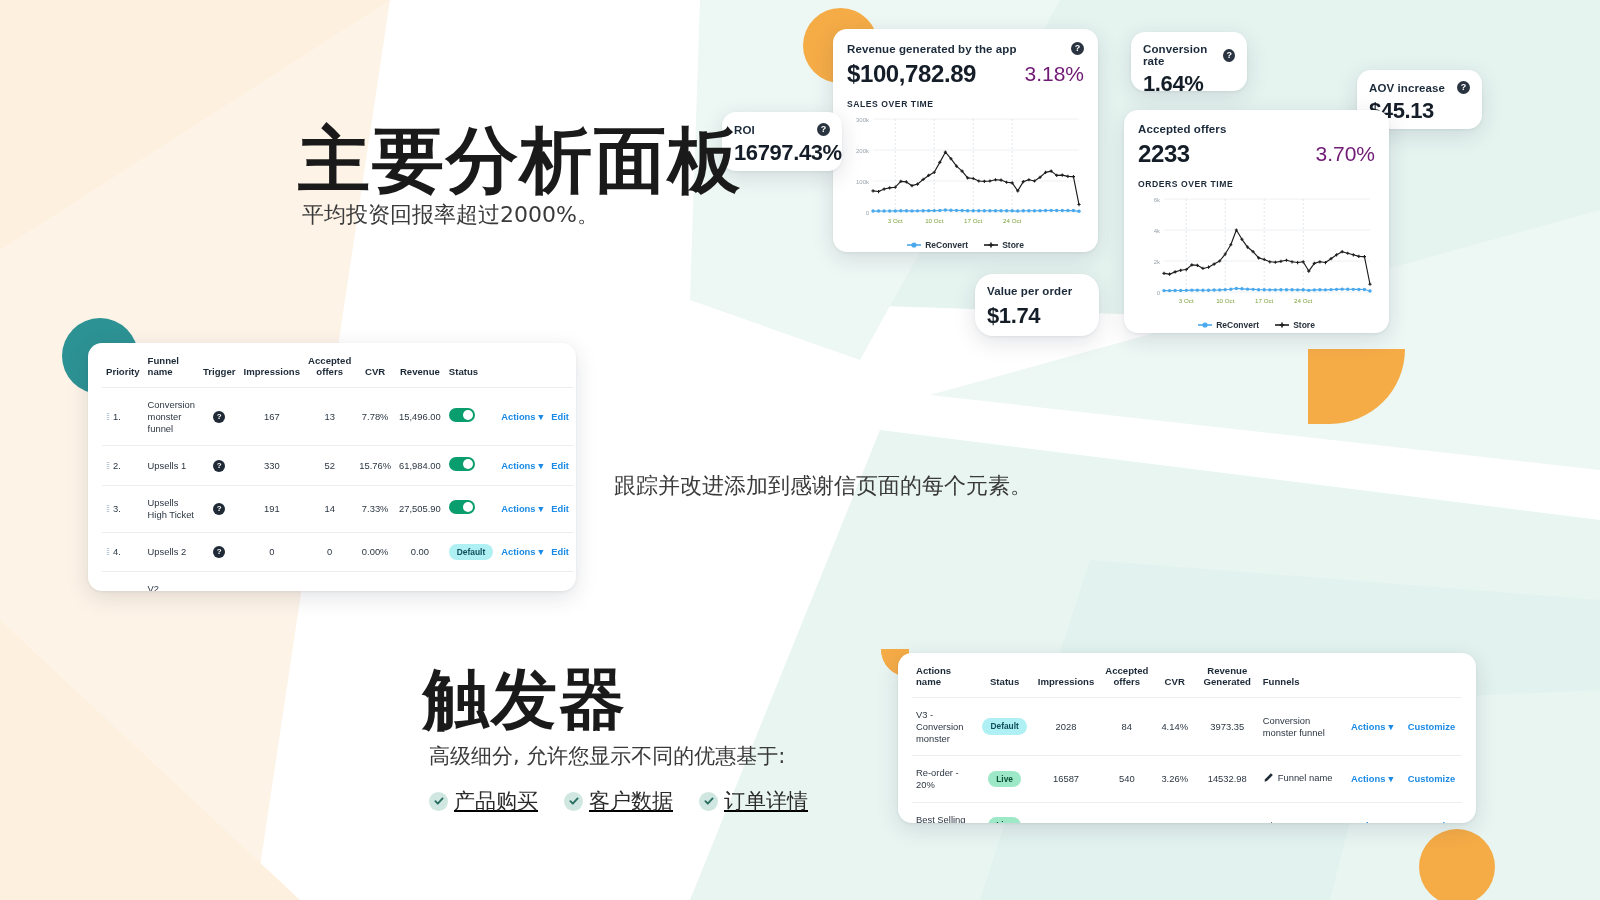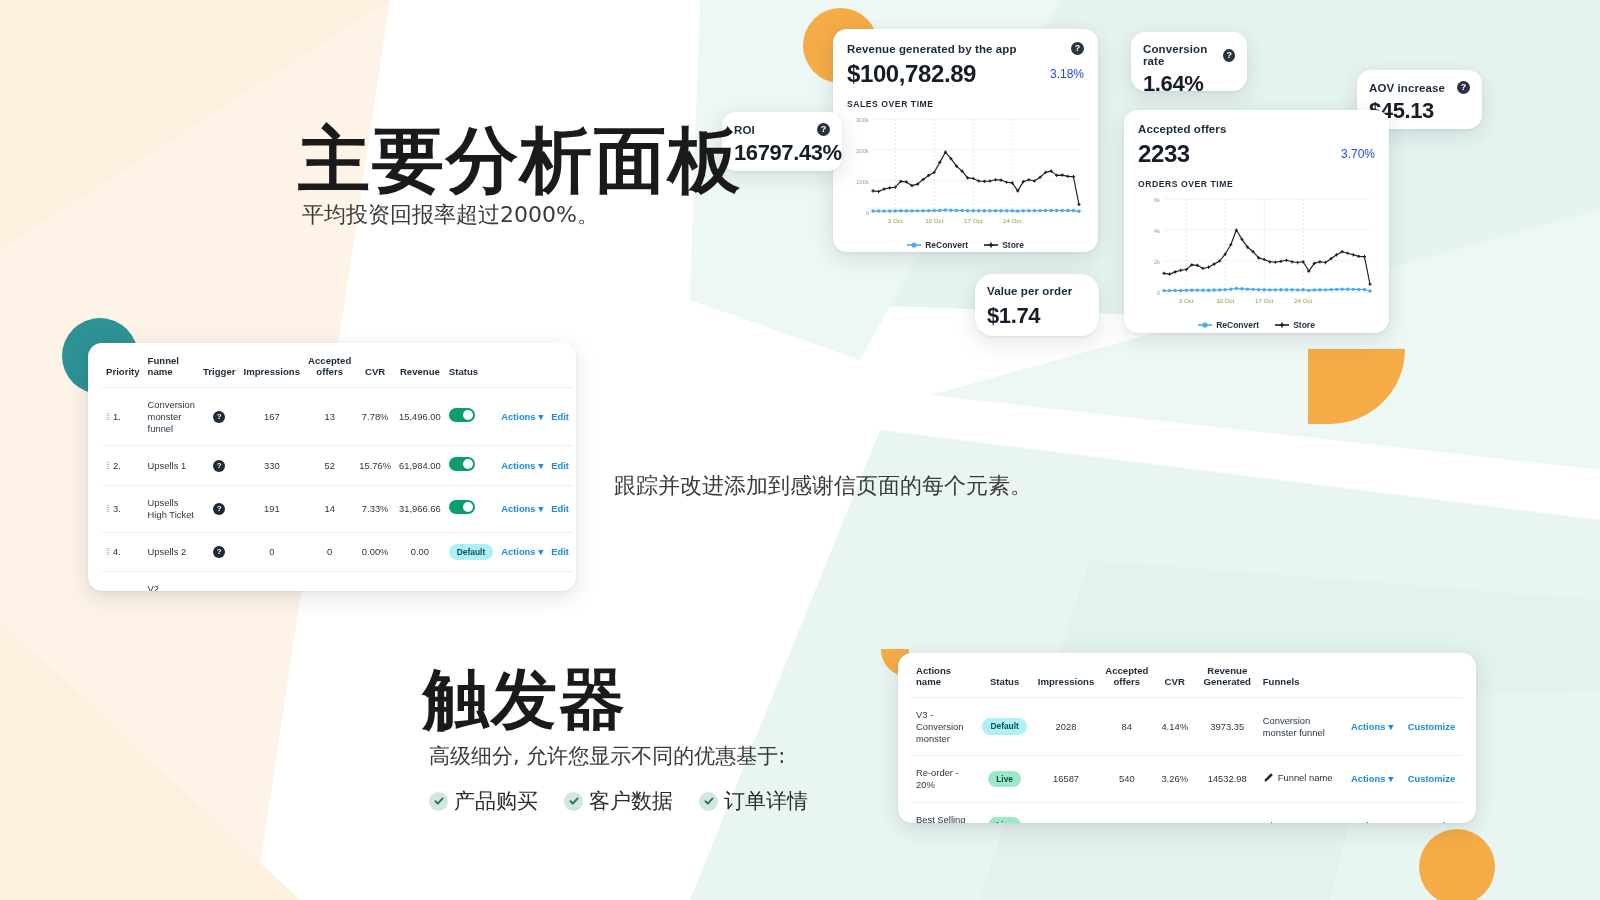--- a/index.html
+++ b/index.html
@@ -22,21 +22,21 @@
   .card {
     position:absolute; background:#fff; border-radius:14px;
     box-shadow:0 6px 22px rgba(28,40,60,.13), 0 1px 3px rgba(28,40,60,.07);
     z-index:5;
   }
   .card-label {
     font-size:11.5px; color:#1b2a3a; font-weight:700; letter-spacing:.1px;
   }
   .card-value { font-size:24px; font-weight:700; color:#151e28; letter-spacing:-.4px; }
   .card-value.sm { font-size:22px; }
-  .delta { font-size:12px; color:#1d4ed8; font-weight:500; }
+  .delta { font-size:21px; color:#701a75; font-weight:500; }
   .qmark {
     width:13px;height:13px;border-radius:50%;background:#2a3441;color:#fff;
     font-size:9px;font-weight:700;display:flex;align-items:center;justify-content:center;
     line-height:1;
   }
   .row-between { display:flex; align-items:center; justify-content:space-between; }
   .chart-title {
     font-size:8.6px; font-weight:700; letter-spacing:.55px; color:#1d2a38;
   }
 
@@ -45,21 +45,21 @@
     position:absolute; z-index:6;
     font-family:"DejaVu Serif","Liberation Serif",serif;
     font-weight:700; color:#1a1a1a; letter-spacing:2px;
     white-space:nowrap;
   }
   .sub-cn {
     position:absolute; z-index:6;
     font-family:"DejaVu Sans","Liberation Sans",sans-serif;
     color:#3a3a3a; white-space:nowrap;
   }
-  .bullets { position:absolute; z-index:6; display:flex; gap:26px; align-items:center; }
+  .bullets { position:absolute; z-index:6; display:flex; gap:26px; align-items:center;text-decoration:underline; }
   .bullet { display:flex; align-items:center; gap:6px; font-size:21px; color:#2b2b2b;
             font-family:"DejaVu Sans","Liberation Sans",sans-serif; white-space:nowrap;}
   .chk {
     width:19px;height:19px;border-radius:50%;background:#cfe7e0;
     display:flex;align-items:center;justify-content:center;flex:0 0 auto;
   }
   .chk svg { display:block; }
 
   
   table { border-collapse:collapse; width:100%; }
@@ -476,21 +476,21 @@
             <td><span class="lnk">Actions<span class="caret">▾</span></span></td>
             <td><span class="lnk">Edit</span></td>
           </tr>
           <tr>
             <td><span class="drag">⁞⁞</span>3.</td>
             <td>Upsells High Ticket</td>
             <td class="ctr"><span class="qdot">?</span></td>
             <td class="ctr">191</td>
             <td class="ctr">14</td>
             <td class="ctr">7.33%</td>
-            <td class="ctr">31,966.66</td>
+            <td class="ctr">27,505.90</td>
             <td><span class="toggle on"><i></i></span></td>
             <td><span class="lnk">Actions<span class="caret">▾</span></span></td>
             <td><span class="lnk">Edit</span></td>
           </tr>
           <tr>
             <td><span class="drag">⁞⁞</span>4.</td>
             <td>Upsells 2</td>
             <td class="ctr"><span class="qdot">?</span></td>
             <td class="ctr">0</td>
             <td class="ctr">0</td>

